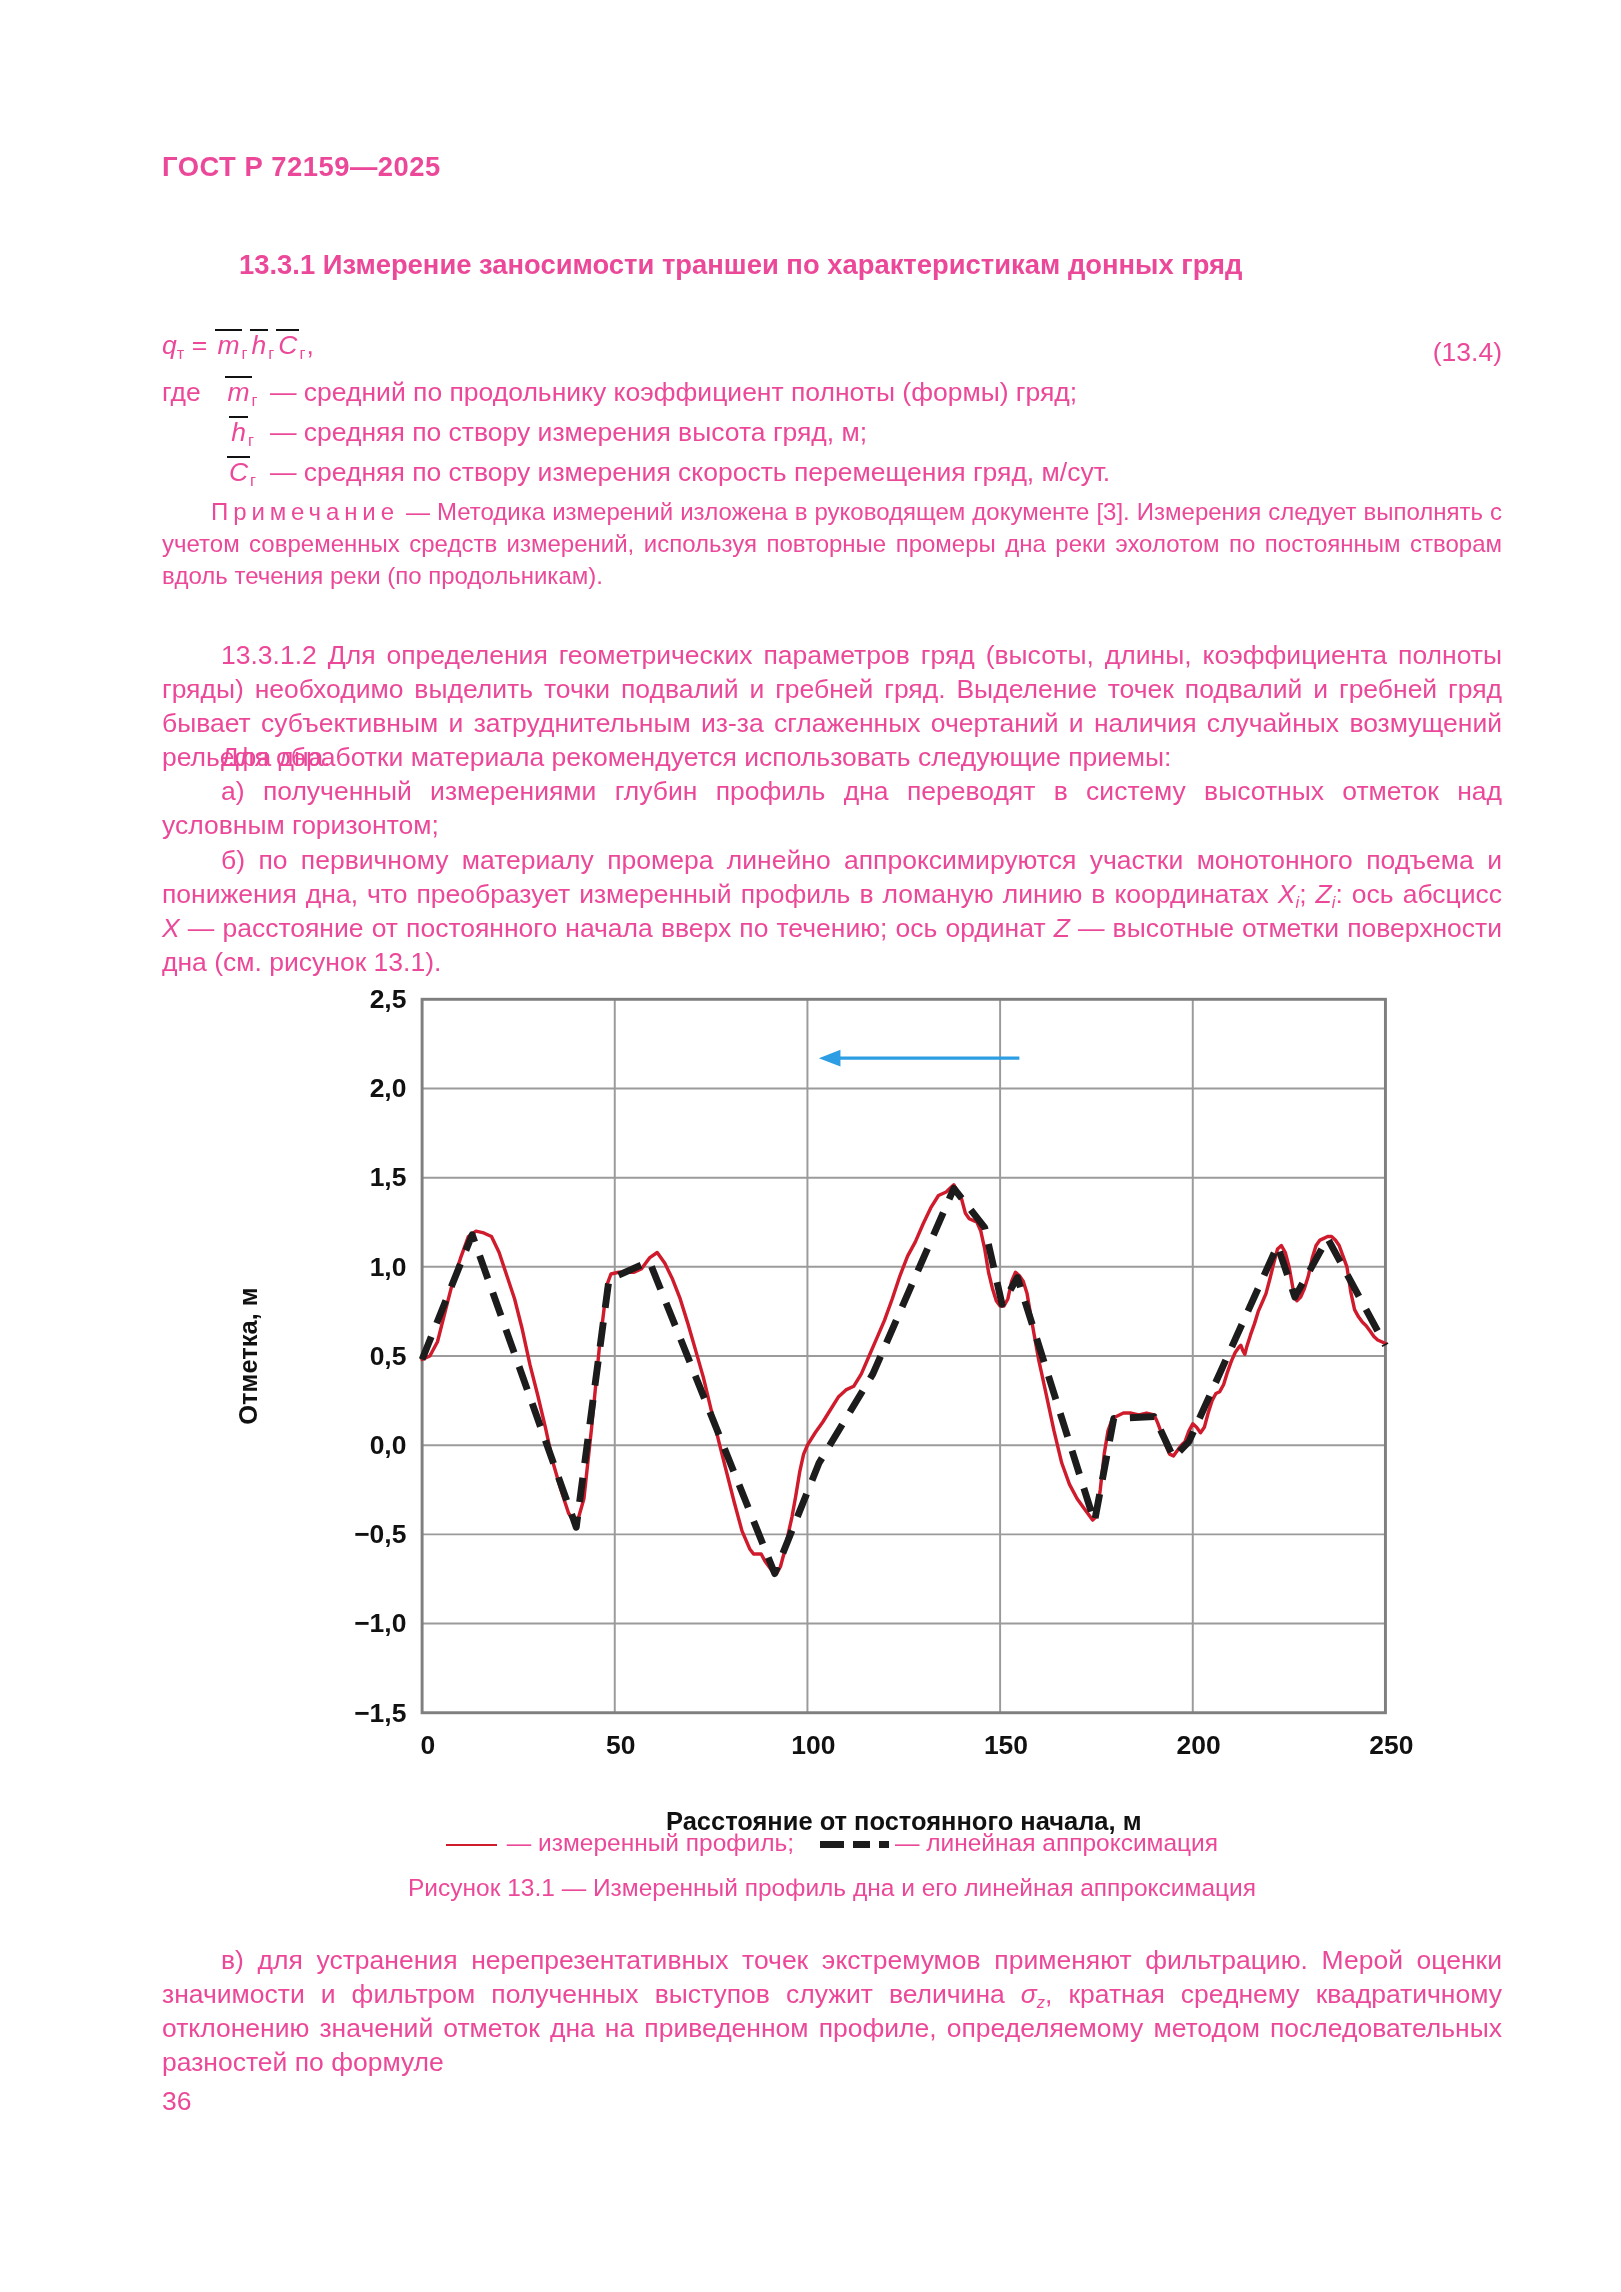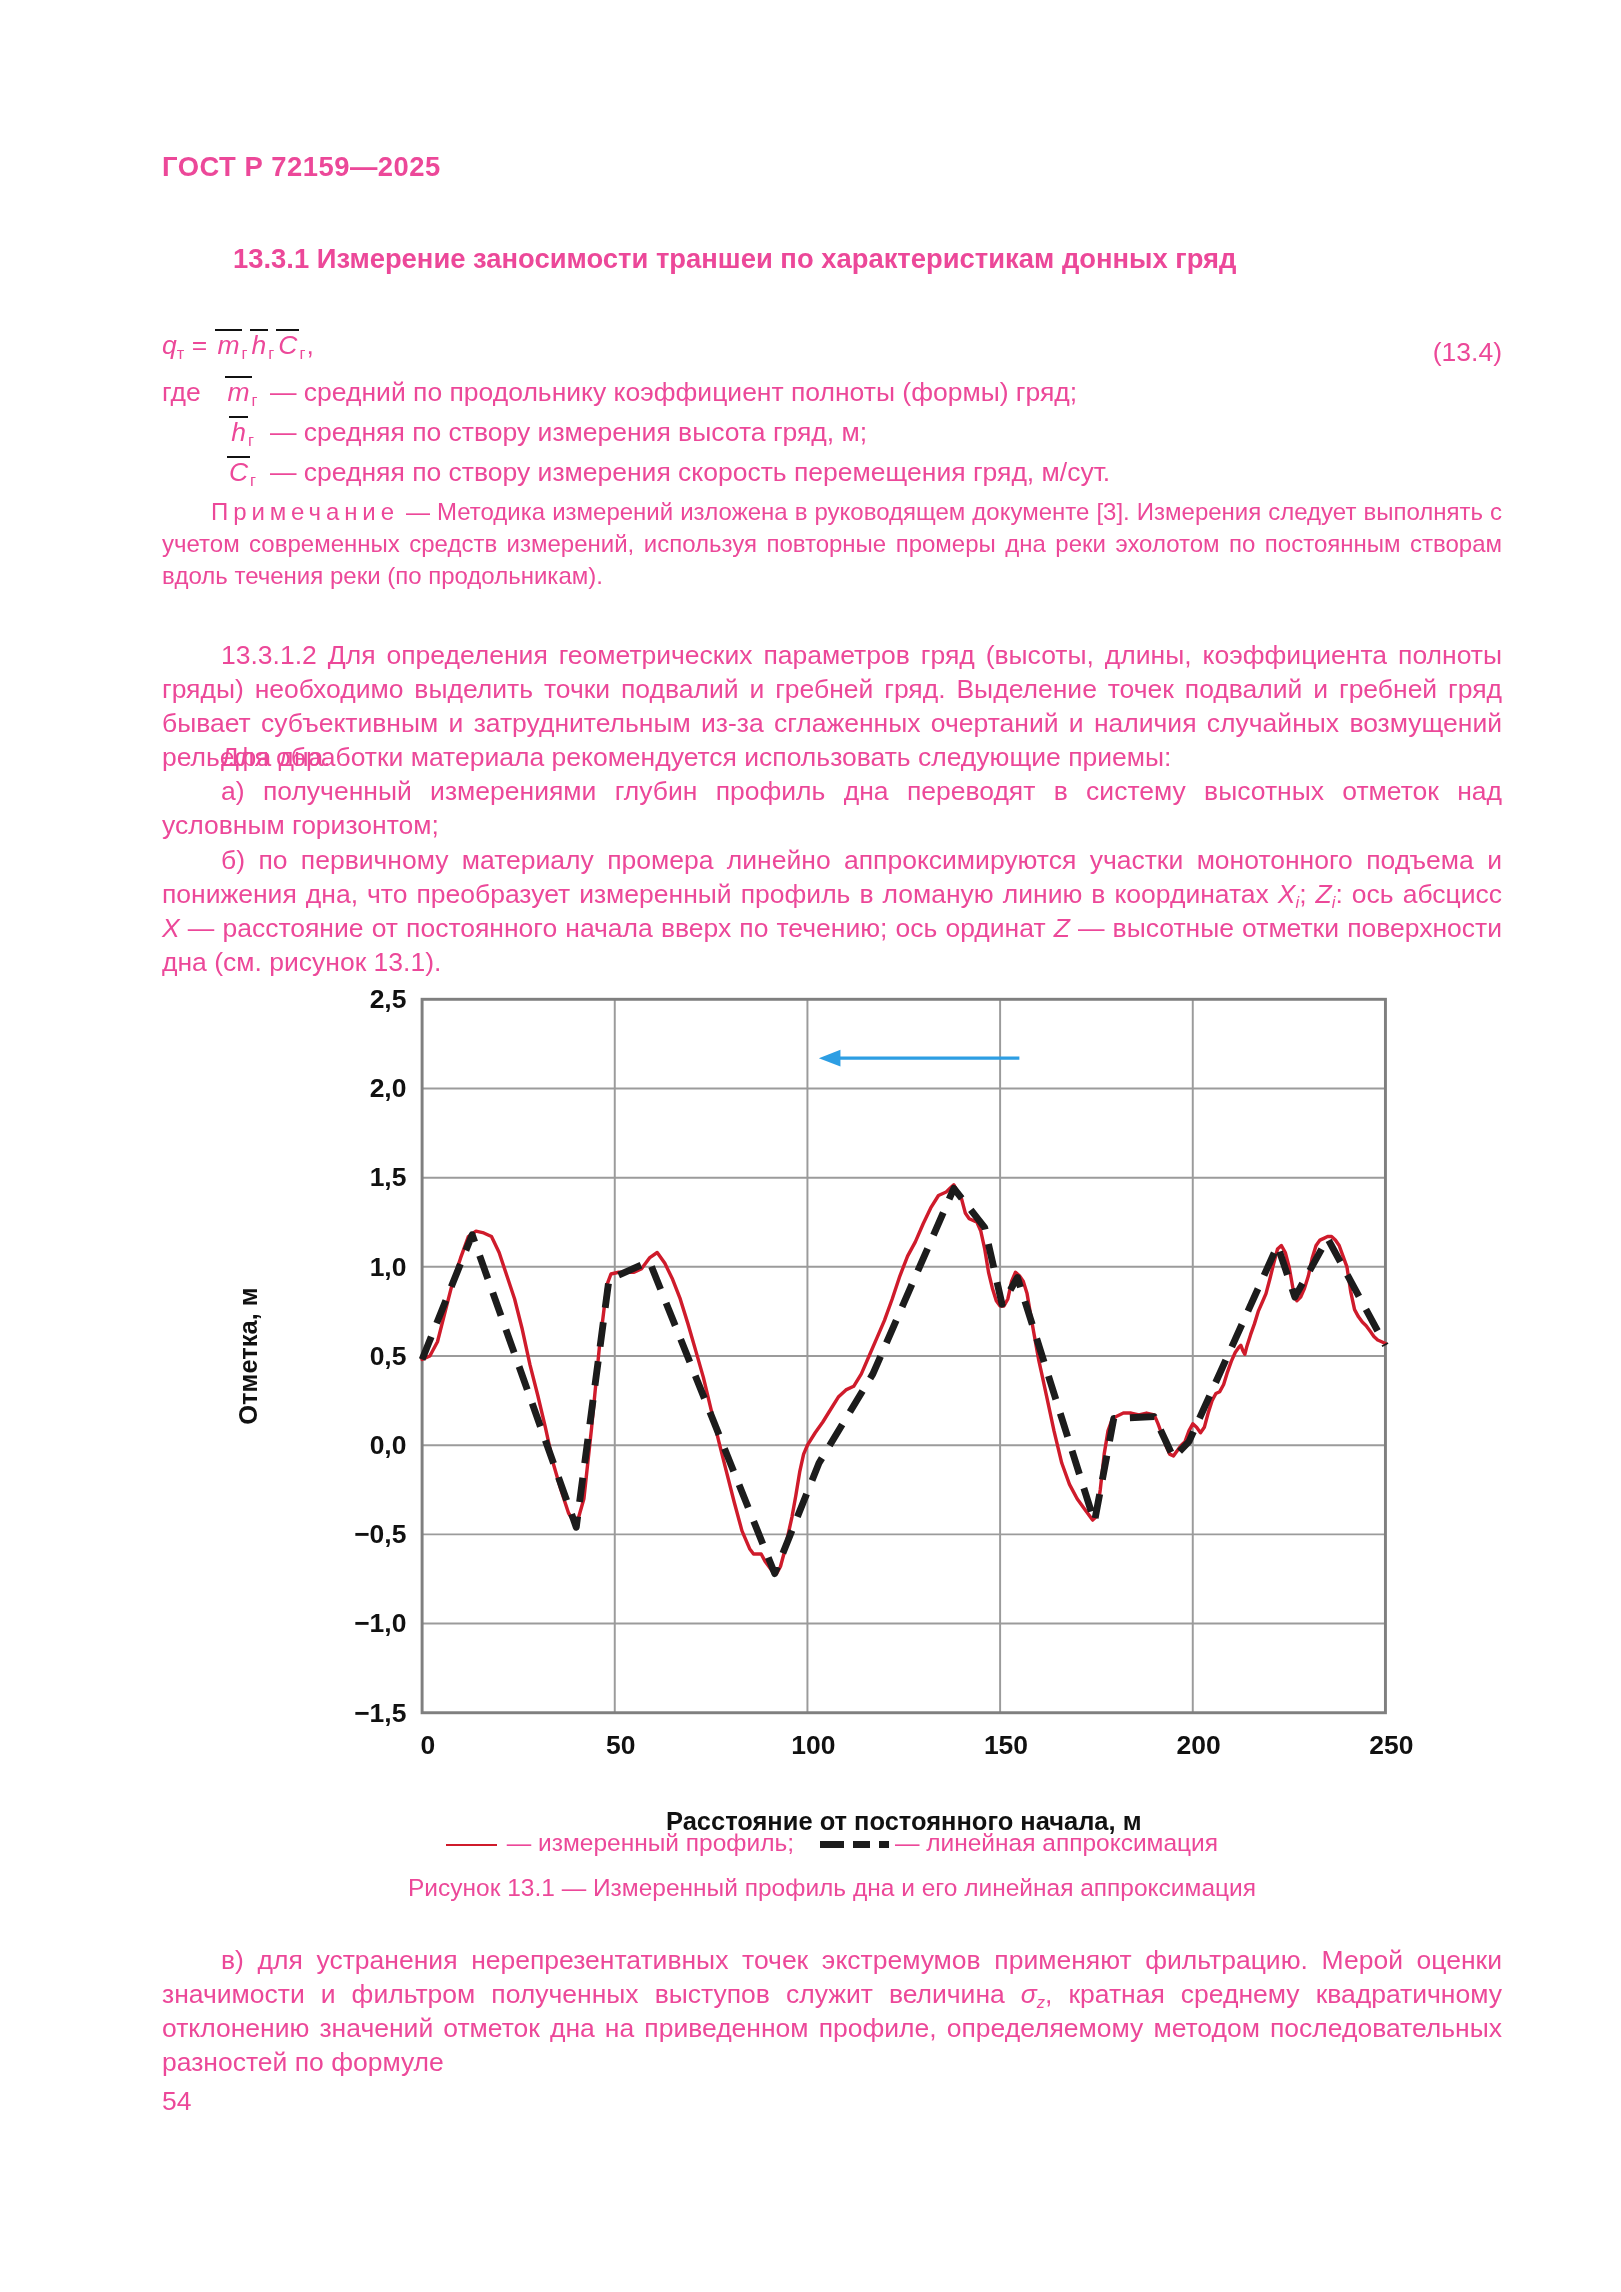--- a/index.html
+++ b/index.html
@@ -6,21 +6,21 @@
   .page{
     position:relative;
     width:1621px;height:2293px;
     background:#ffffff;
     font-family:"Liberation Sans", sans-serif;
     color:#ec4899;
     overflow:hidden;
   }
   .abs{position:absolute;}
   .doc-header{left:162px;top:151px;font-size:27.4px;font-weight:bold;letter-spacing:0.5px;}
-  .sec-heading{left:221px;top:231px;font-size:27.4px;font-weight:bold;margin:12px;}
+  .sec-heading{left:221px;top:231px;font-size:27.4px;font-weight:bold;margin:18px;}
   .para{left:162px;width:1340px;font-size:26.5px;line-height:35px;text-align:justify;margin:0;}
   .indent{text-indent:59px;}
   .lh35{line-height:34px;}
   i{font-style:italic;}
   sub{font-size:0.62em;vertical-align:-0.28em;line-height:0;}
   sup{font-size:0.62em;vertical-align:0.55em;line-height:0;}
   .ov{display:inline-block;border-top:2.5px solid #111;padding:1px 2px 0 2px;line-height:1.02;}
   
   .formula-row{left:162px;top:323px;width:1340px;height:43px;}
   .formula-center{position:absolute;left:0;right:0;top:5.9px;font-size:26.5px;}
@@ -132,16 +132,16 @@
   </div>
 
   <div class="abs legend">
     <span><span class="sw-line"></span><span>— измеренный профиль;</span></span><span class="lg-gap"></span><span><span class="dash d1"></span><span class="dash d2"></span><span class="dash d3"></span><span>— линейная аппроксимация</span></span>
   </div>
 
   <div class="abs caption">Рисунок 13.1 — Измеренный профиль дна и его линейная аппроксимация</div>
 
   <p class="abs para indent lh35" style="top:1943px;"><span>в) для устранения нерепрезентативных точек экстремумов применяют фильтрацию. Мерой оценки значимости и фильтром полученных выступов служит величина </span><i>σ</i><sub><i>z</i></sub><span>, кратная среднему квадратичному отклонению значений отметок дна на приведенном профиле, определяемому методом последовательных разностей по формуле</span></p>
 
-  <div class="abs page-number">54</div>
+  <div class="abs page-number">36</div>
 
 </div>
 
 
 </body></html>

